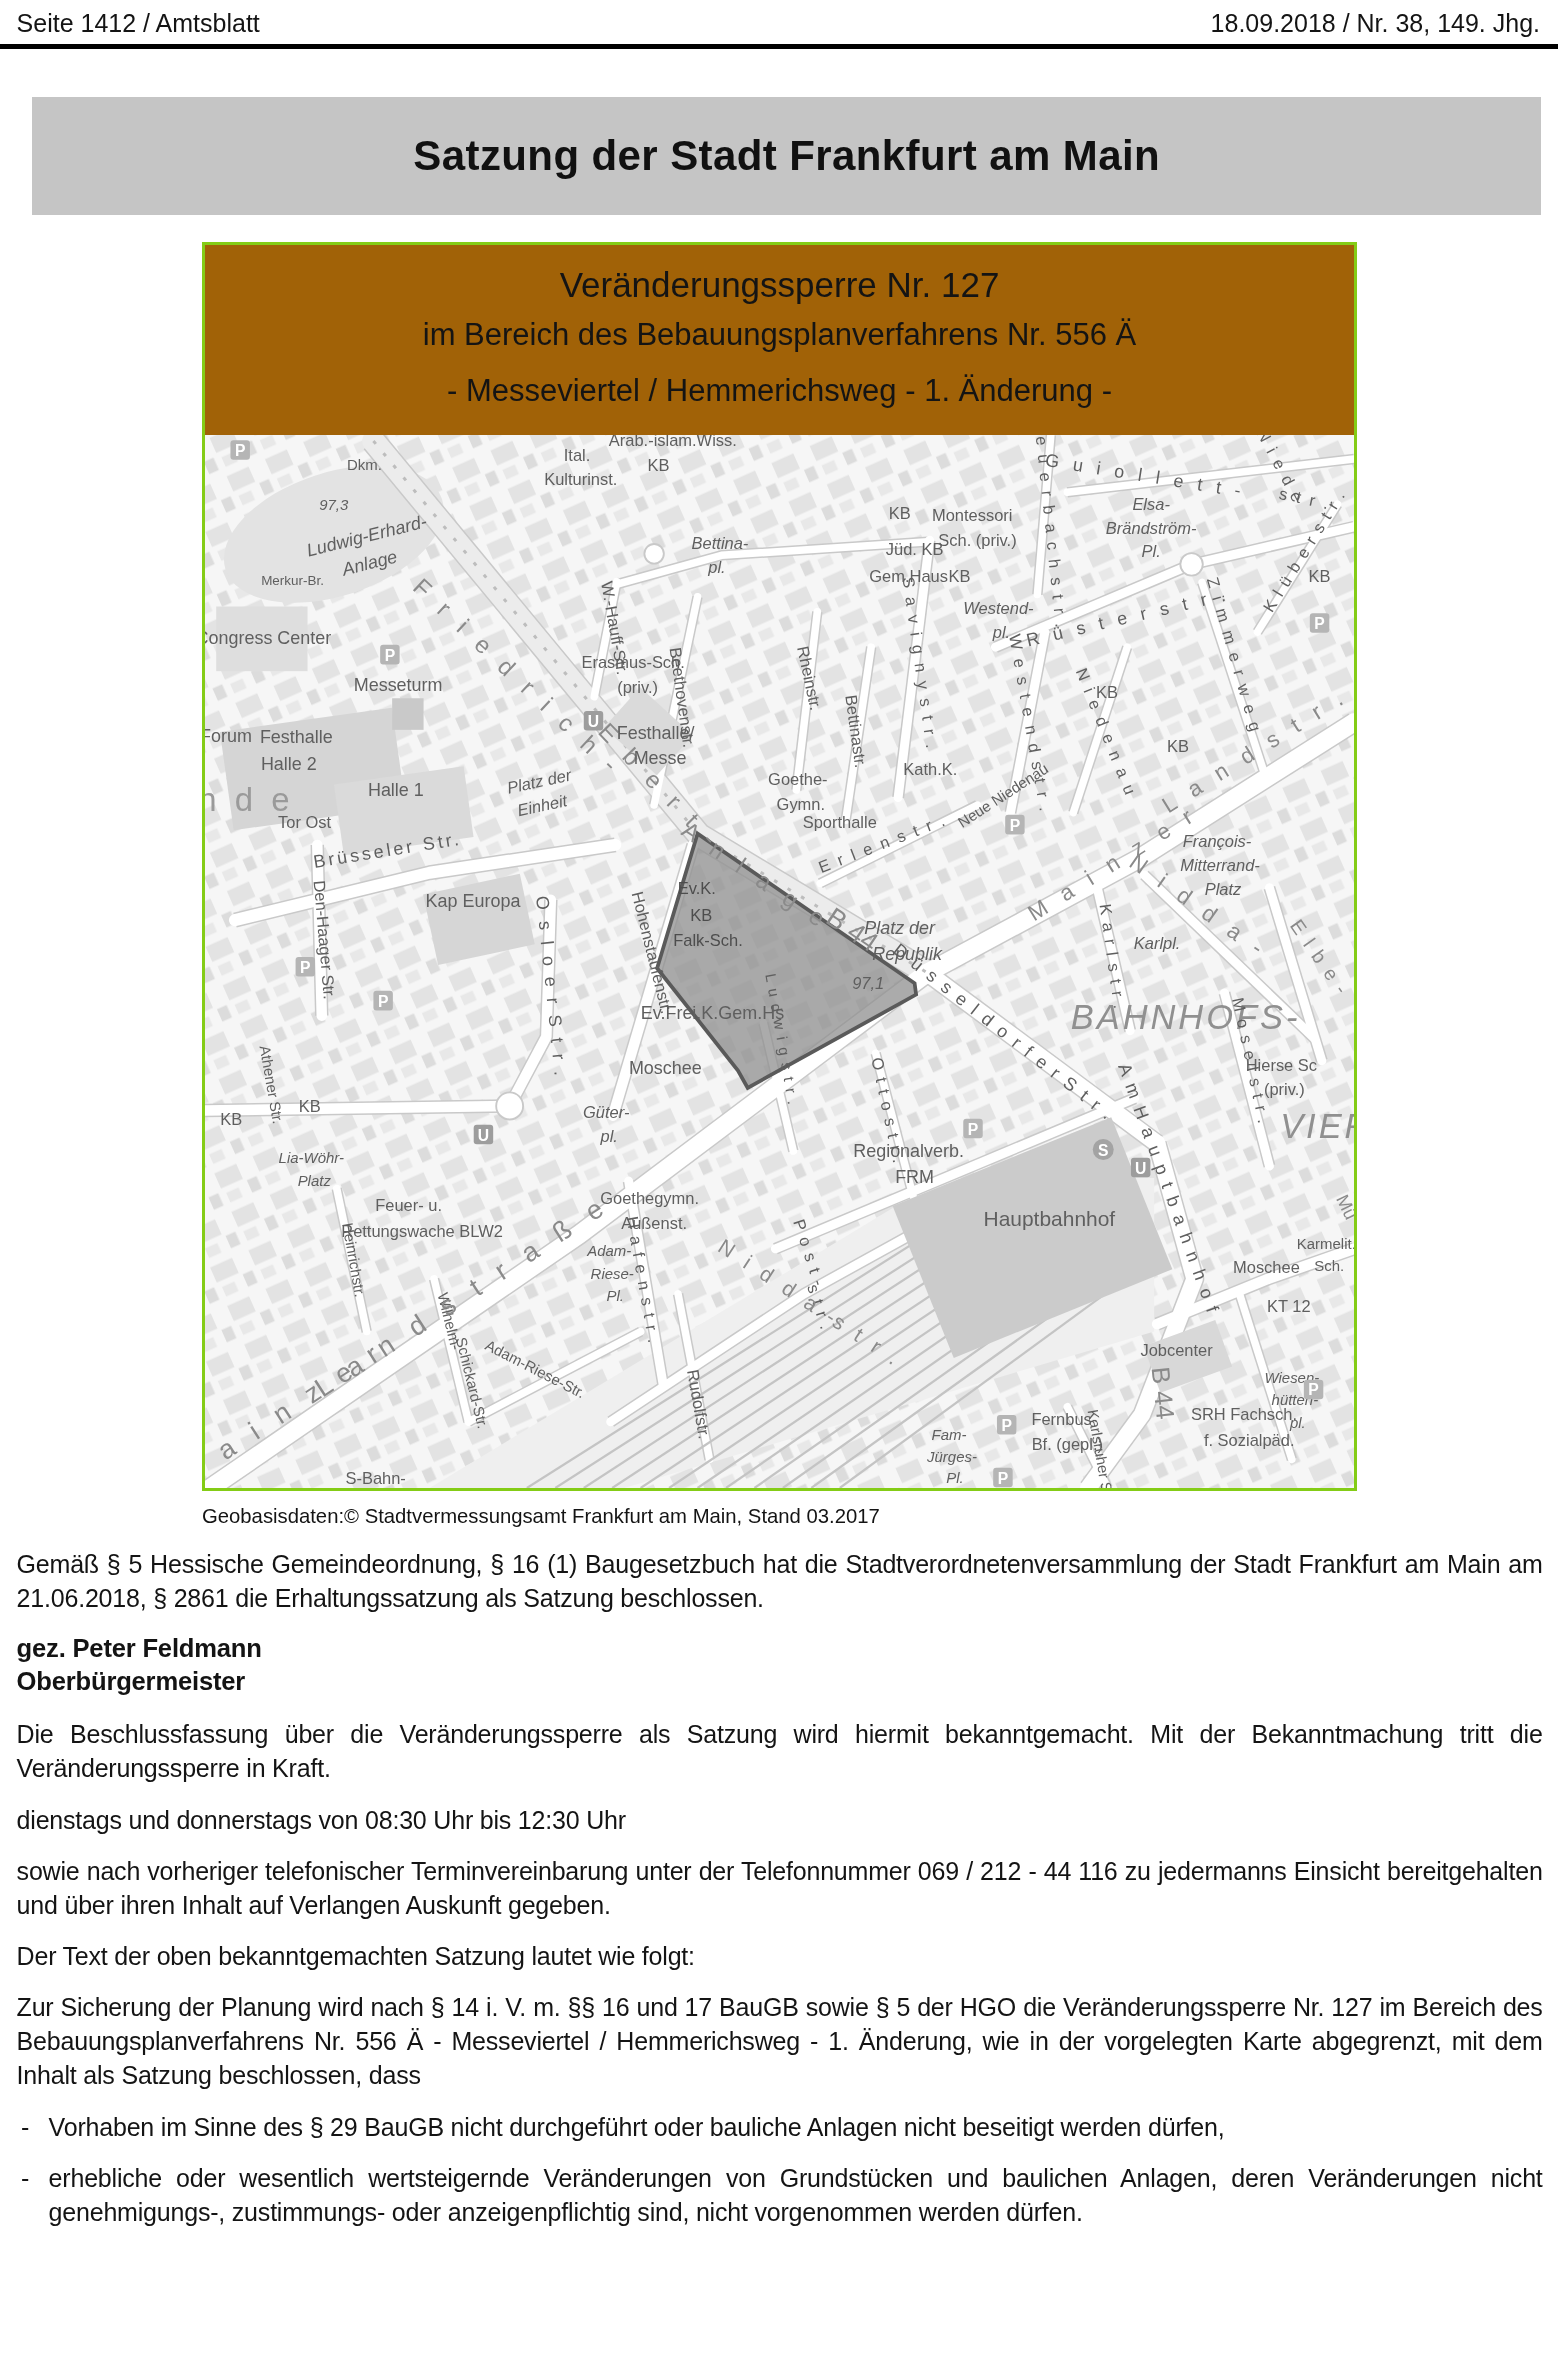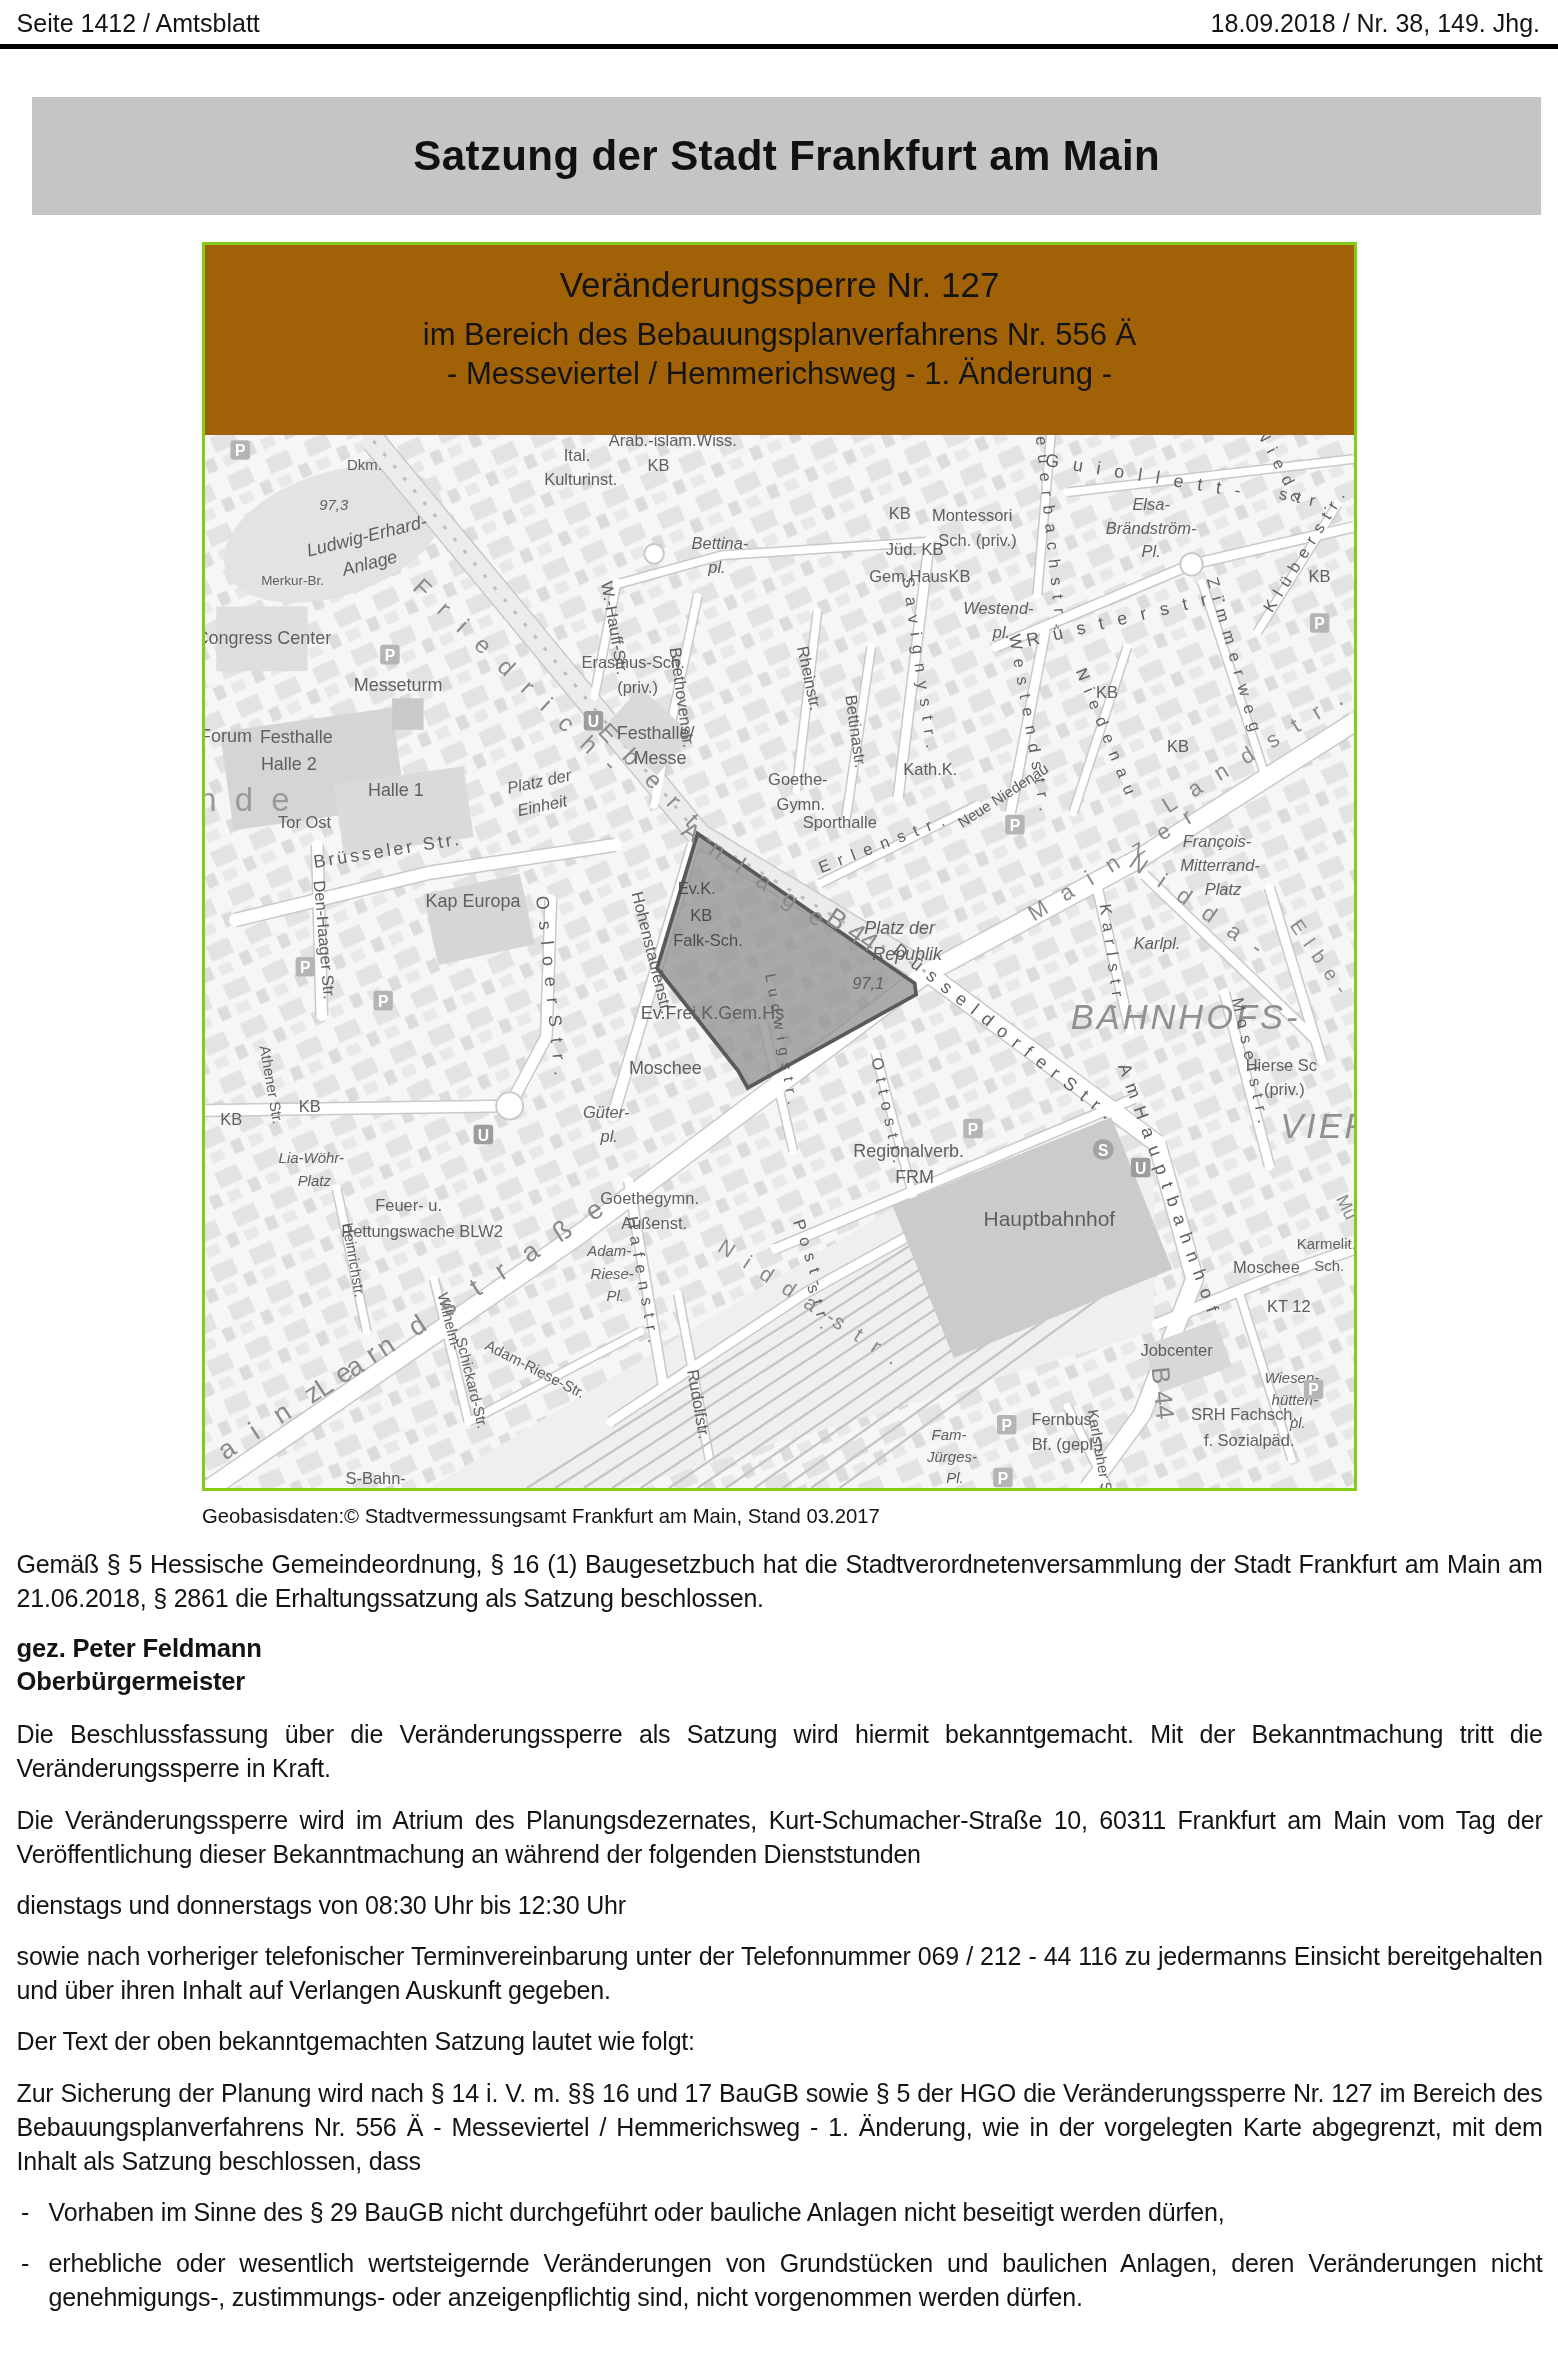--- a/index.html
+++ b/index.html
@@ -7,21 +7,21 @@
         font-family:"Liberation Sans",sans-serif;color:#141414;overflow:hidden;}
   .hdr-left{position:absolute;left:16.6px;top:9px;font-size:25px;}
   .hdr-right{position:absolute;right:18px;top:9px;font-size:25px;}
   .hdr-rule{position:absolute;left:0;right:0;top:44px;height:5.3px;background:#000;}
   .banner{position:absolute;left:32px;right:16.6px;top:97px;height:118px;background:#c5c5c5;}
   .banner-title{font-size:42px;font-weight:bold;text-align:center;line-height:118px;letter-spacing:0.4px;color:#111;}
   .map-box{position:absolute;left:202px;top:242px;width:1149px;height:1243px;border:3px solid #84cc16;background:#a16207;}
   .map-title{position:absolute;left:0;right:0;top:0;height:188px;text-align:center;}
   .mt1{font-size:35px;margin-top:19.6px;}
   .mt2{font-size:31px;margin-top:12px;}
-  .mt3{font-size:31px;margin-top:3px;}
+  .mt3{font-size:31px;margin-top:20px;}
   svg.map{position:absolute;left:0;bottom:0;width:1149px;height:1053px;display:block;
           font-family:"Liberation Sans",sans-serif;}
   .caption{position:absolute;left:202px;top:1505px;font-size:20.3px;}
   .body-text{position:absolute;left:16.6px;top:1547px;width:1526px;font-size:25px;line-height:34px;letter-spacing:-0.2px;}
   .body-text p{margin:0 0 17.3px 0;}
   .body-text p.justify{text-align:justify;}
   .body-text p.bullet{padding-left:32px;position:relative;text-align:justify;}
   .body-text p.bullet .marker{position:absolute;left:4.5px;top:0;}
   .sig{margin:0.8px 0 19px 0;font-weight:bold;text-align:left;font-size:25.6px;line-height:33px;}
 </style>
@@ -364,21 +364,20 @@
 
   <div class="caption">Geobasisdaten:© Stadtvermessungsamt Frankfurt am Main, Stand 03.2017</div>
 
   <div id="paragraphs" class="body-text">
       <p class="justify">Gemäß § 5 Hessische Gemeindeordnung, § 16 (1) Baugesetzbuch hat die Stadtverordnetenversammlung der Stadt Frankfurt am Main am 21.06.2018, § 2861 die Erhaltungssatzung als Satzung beschlossen.</p>
       <div class="sig">
         <div>gez. Peter Feldmann</div>
         <div>Oberbürgermeister</div>
       </div>
       <p class="justify">Die Beschlussfassung über die Veränderungssperre als Satzung wird hiermit bekanntgemacht. Mit der Bekanntmachung tritt die Veränderungssperre in Kraft.</p>
-      <p class="justify">Die Veränderungssperre wird im Atrium des Planungsdezernates, Kurt-Schumacher-Straße 10, 60311 Frankfurt am Main vom Tag der Veröffentlichung dieser Bekanntmachung an während der folgenden Dienststunden</p>
       <p class="plain">dienstags und donnerstags von 08:30 Uhr bis 12:30 Uhr</p>
       <p class="justify">sowie nach vorheriger telefonischer Terminvereinbarung unter der Telefonnummer 069 / 212 - 44 116 zu jedermanns Einsicht bereitgehalten und über ihren Inhalt auf Verlangen Auskunft gegeben.</p>
       <p class="plain">Der Text der oben bekanntgemachten Satzung lautet wie folgt:</p>
       <p class="justify">Zur Sicherung der Planung wird nach § 14 i. V. m. §§ 16 und 17 BauGB sowie § 5 der HGO die Veränderungssperre Nr. 127 im Bereich des Bebauungsplanverfahrens Nr. 556 Ä - Messeviertel / Hemmerichsweg - 1. Änderung, wie in der vorgelegten Karte abgegrenzt, mit dem Inhalt als Satzung beschlossen, dass</p>
       <p class="bullet"><span class="marker">-</span><span>Vorhaben im Sinne des § 29 BauGB nicht durchgeführt oder bauliche Anlagen nicht beseitigt werden dürfen,</span></p>
       <p class="bullet"><span class="marker">-</span><span>erhebliche oder wesentlich wertsteigernde Veränderungen von Grundstücken und baulichen Anlagen, deren Veränderungen nicht genehmigungs-, zustimmungs- oder anzeigenpflichtig sind, nicht vorgenommen werden dürfen.</span></p>
     </div>
 
 </div>
 

